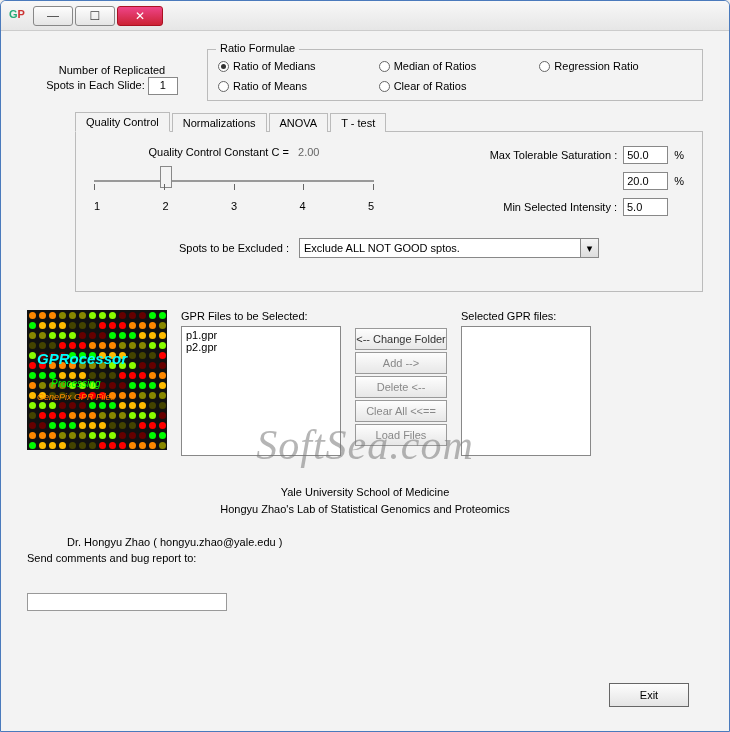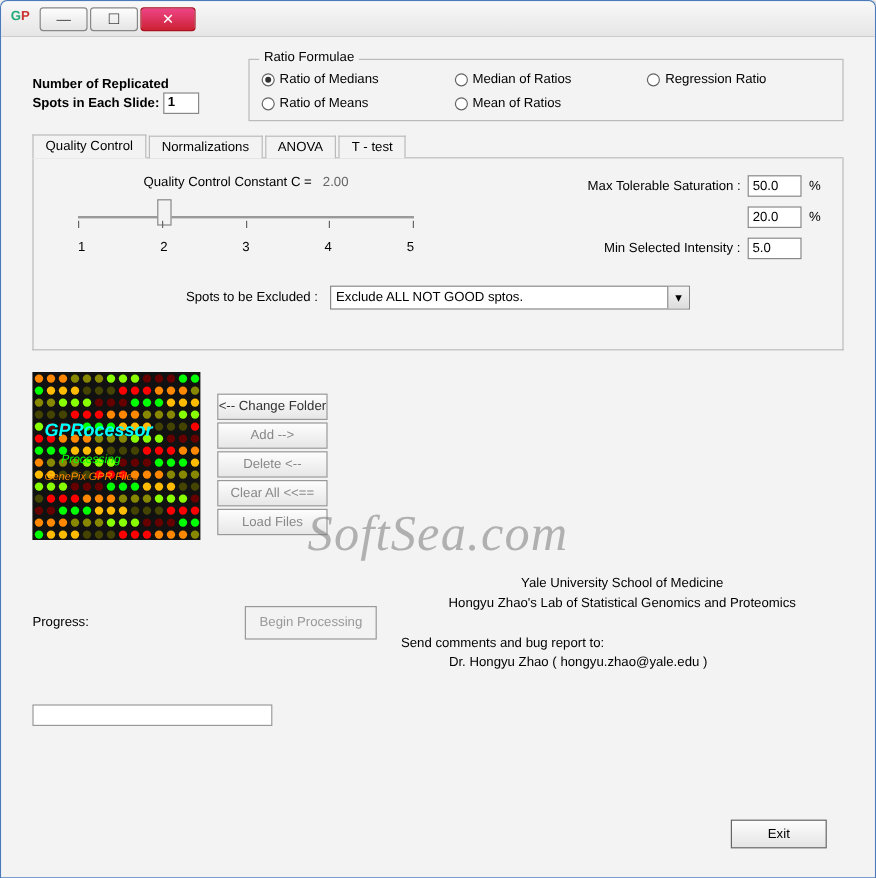--- a/index.html
+++ b/index.html
@@ -9,31 +9,31 @@
 .titlebar { height: 30px; background: linear-gradient(#f8f8f8,#e6e6e6); border-bottom: 1px solid #ccc; display: flex; align-items: center; padding: 0 4px 0 8px; }
 .titlebar .app-icon { width: 16px; height: 16px; margin-right: 6px; font-weight: bold; color: #2a7; }
 .titlebar .title-text { flex: 1; color: #333; font-size: 12px; }
 .winbtns { display: flex; gap: 0; }
 .winbtns div { height: 20px; width: 40px; border: 1px solid #888; border-radius: 3px; margin-left: 2px; display: flex; align-items: center; justify-content: center; font-size: 12px; background: linear-gradient(#fdfdfd,#e5e5e5); color: #444; }
 .winbtns .close { background: linear-gradient(#e48, #c23); color: #fff; border-color: #a12; width: 46px; }
 
 .client { padding: 18px 26px; background: #f3f3f3; height: calc(100% - 30px); position: relative; }
 
 .top-row { display: flex; align-items: flex-start; gap: 10px; margin-bottom: 10px; }
-.replicated { padding-top: 14px; text-align: left; width: 170px; line-height: 1.3; font-weight: bold; }
+.replicated { padding-top: 14px; text-align: center; width: 170px; line-height: 1.3; }
 .replicated-input { width: 30px; height: 18px; border: 1px solid #888; background: #fff; padding: 0 3px; display: inline-block; vertical-align: middle; }
 
 .groupbox { border: 1px solid #bbb; position: relative; padding: 10px 10px 8px 10px; flex: 1; }
 .groupbox .legend { position: absolute; top: -8px; left: 8px; background: #f3f3f3; padding: 0 4px; }
 .radio-grid { display: grid; grid-template-columns: 1fr 1fr 1fr; row-gap: 8px; column-gap: 8px; }
 .radio { display: flex; align-items: center; gap: 4px; }
 .radio .dot { width: 11px; height: 11px; border: 1px solid #666; border-radius: 50%; background: #fff; position: relative; }
 .radio .dot.selected::after { content: ""; position: absolute; inset: 2px; border-radius: 50%; background: #333; }
 
-.tabs { margin-top: 8px; }
+.tabs { margin-top: 8px; margin-left: 48px; }
 .tabbar { display: flex; align-items: flex-end; border-bottom: 1px solid #bbb; }
 .tab { padding: 3px 10px; border: 1px solid #bbb; border-bottom: none; background: #f3f3f3; margin-right: 2px; position: relative; top: 1px; }
 .tab.active { background: #f3f3f3; border-bottom: 1px solid #f3f3f3; }
 .tabpanel { border: 1px solid #bbb; border-top: none; padding: 14px 18px 20px 18px; min-height: 160px; }
 
 .qc-row { display: flex; gap: 20px; }
 .qc-left { flex: 1; }
 .qc-left .constant-label { text-align: center; margin-bottom: 8px; }
 .slider-wrap { position: relative; height: 30px; width: 280px; margin: 0 auto; }
 .slider-track { position: absolute; top: 14px; left: 0; right: 0; height: 2px; background: #999; }
@@ -113,21 +113,21 @@
             <div class="radio">
               <span class="dot"></span>
               <span>Regression Ratio</span>
             </div>
             <div class="radio">
               <span class="dot"></span>
               <span>Ratio of Means</span>
             </div>
             <div class="radio">
               <span class="dot"></span>
-              <span>Mean of Ratios</span>
+              <span>Clear of Ratios</span>
             </div>
           </div>
       </div>
     </div>
 
     <div class="tabs">
       <div class="tabbar" id="tabbar">
           <div class="tab active">Quality Control</div>
           <div class="tab">Normalizations</div>
           <div class="tab">ANOVA</div>
@@ -388,42 +388,49 @@
             <div style="background: rgb(255, 136, 0);"></div>
             <div style="background: rgb(255, 136, 0);"></div>
             <div style="background: rgb(255, 136, 0);"></div>
             <div style="background: rgb(136, 136, 0);"></div>
           </div>
         <div class="title1">GPRocessor</div>
         <div class="title2">Processing</div>
         <div class="title3">GenePix GPR Files</div>
       </div>
 
+      <div>
+        <div class="filecol-label">GPR Files to be Selected:</div>
+        <div class="listbox" id="available-list">
+            <div>p1.gpr</div>
+            <div>p2.gpr</div>
+          </div>
+      </div>
 
       <div class="btncol">
         <div class="btn enabled">&lt;-- Change Folder</div>
         <div class="btn">Add --&gt;</div>
         <div class="btn">Delete &lt;--</div>
         <div class="btn">Clear All &lt;&lt;==</div>
         <div class="btn">Load Files</div>
       </div>
 
+      <div>
+        <div class="filecol-label">Selected GPR files:</div>
+        <div class="listbox" style="width:130px"></div>
+      </div>
     </div>
 
     <div class="bottom">
-      <div class="bottom-left">
-        <span>Progress:</span>
-        <div class="begin-btn">Begin Processing</div>
-      </div>
       <div class="credits">
         <div style="text-align:center">Yale University School of Medicine</div>
         <div style="text-align:center">Hongyu Zhao's Lab of Statistical Genomics and Proteomics</div>
         <br>
+        <div style="padding-left:40px">Dr. Hongyu Zhao  ( hongyu.zhao@yale.edu )</div>
         <div>Send comments and bug report to:</div>
-        <div style="padding-left:40px">Dr. Hongyu Zhao  ( hongyu.zhao@yale.edu )</div>
       </div>
     </div>
 
     <div class="progress-bar"></div>
 
     <div class="exit-row">
       <div class="exit-btn">Exit</div>
     </div>
 
     <div class="watermark">SoftSea.com</div>

